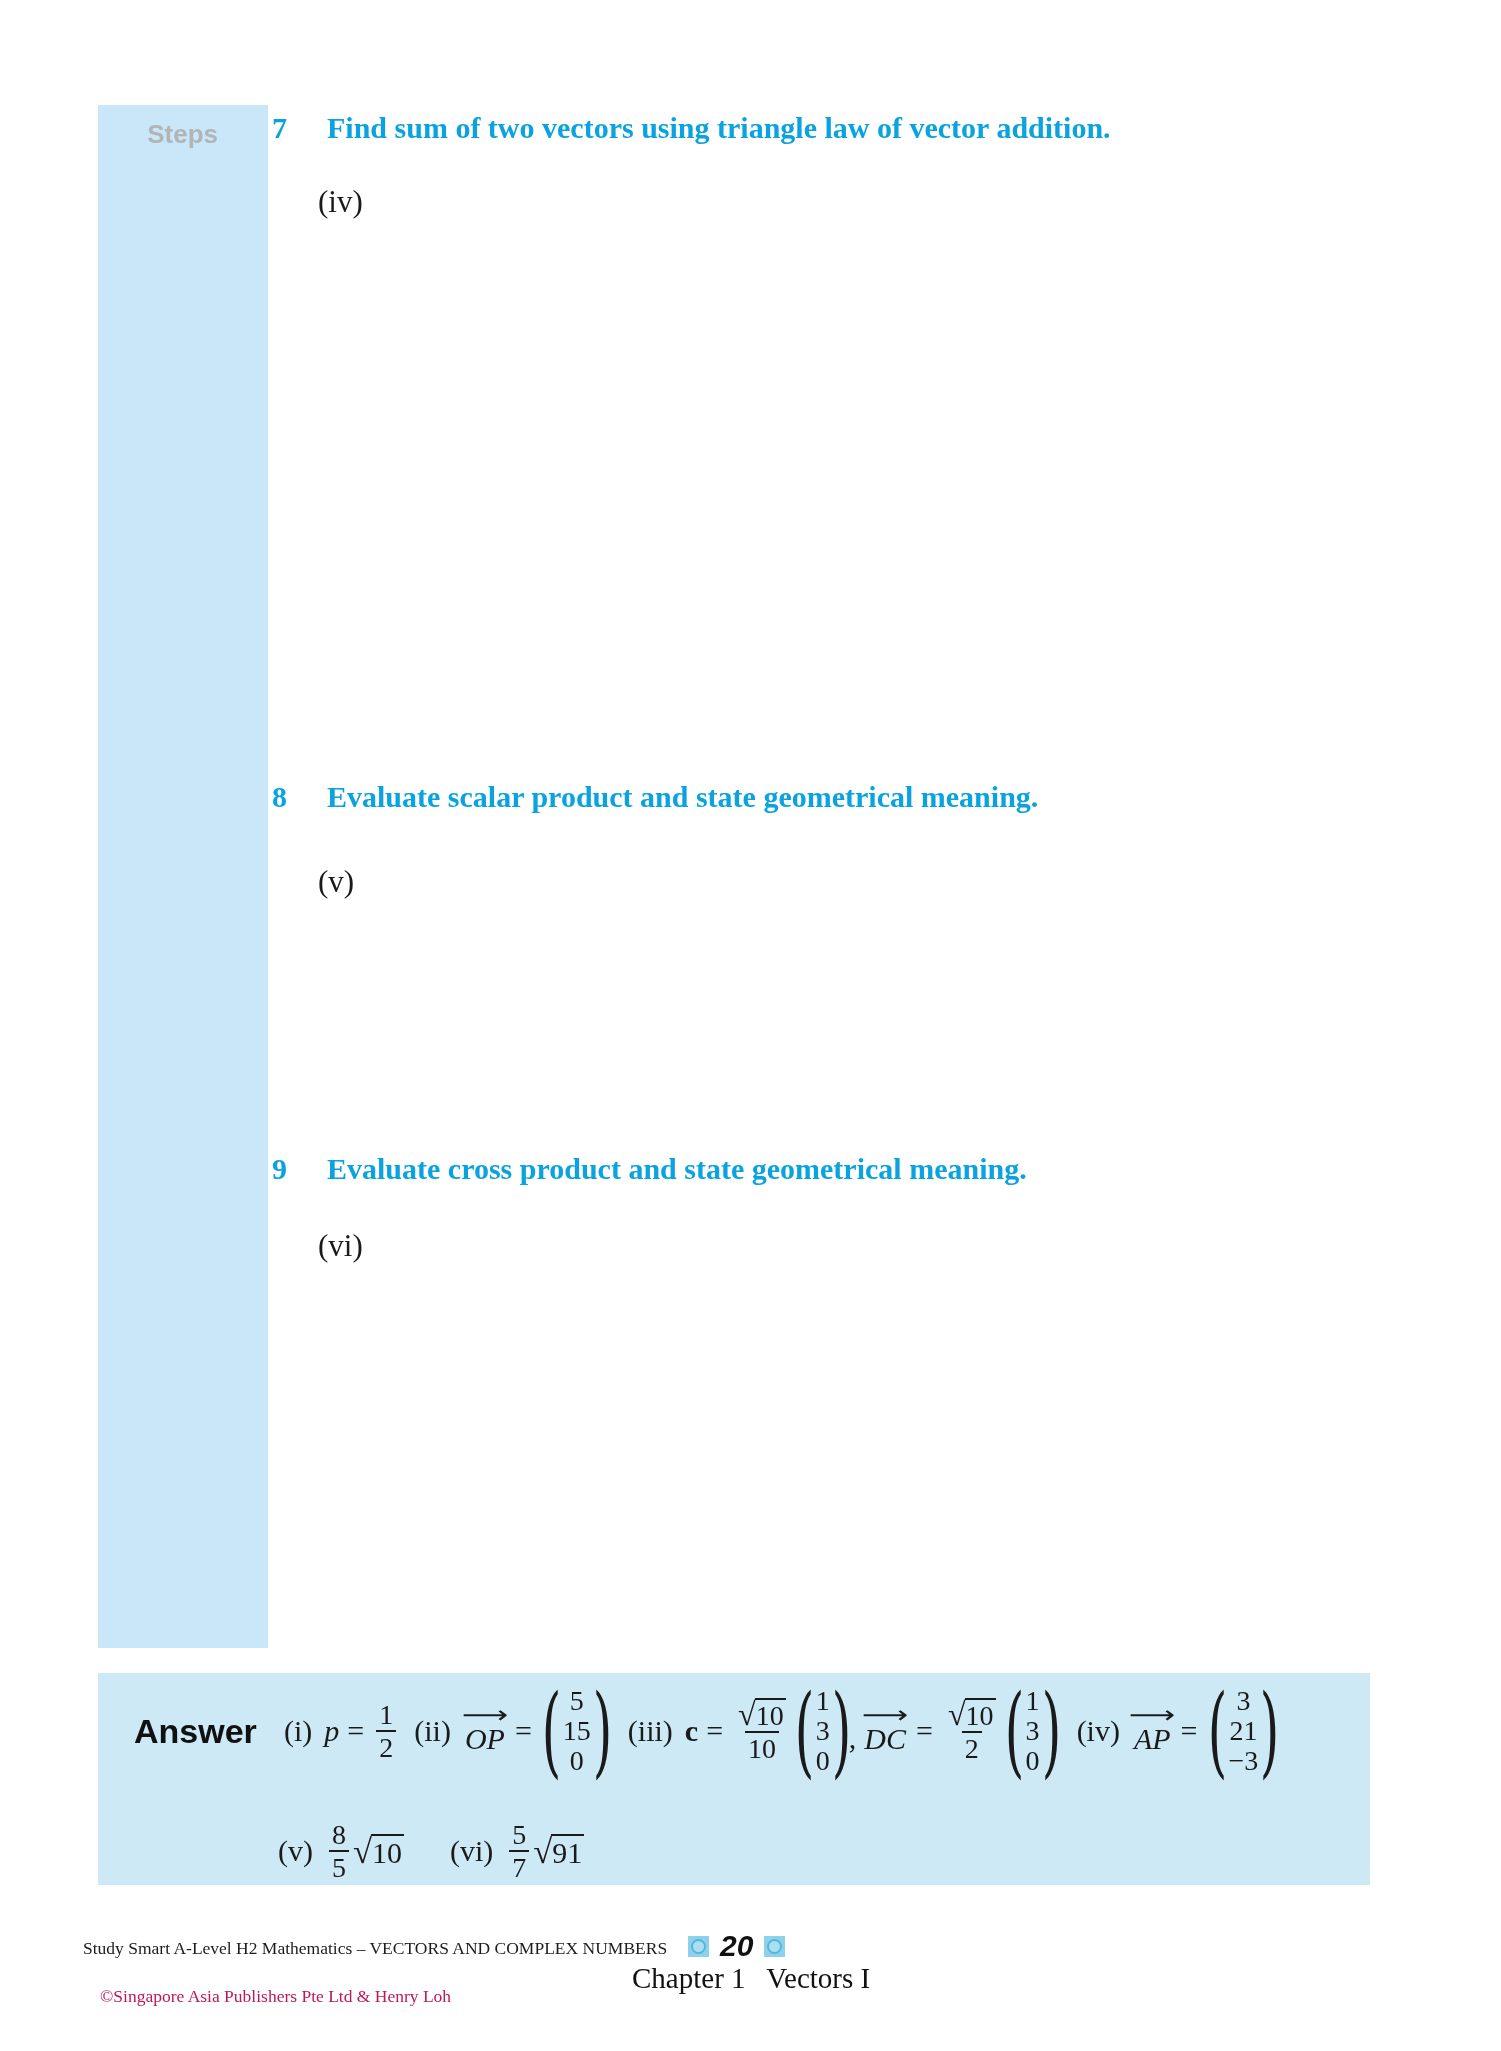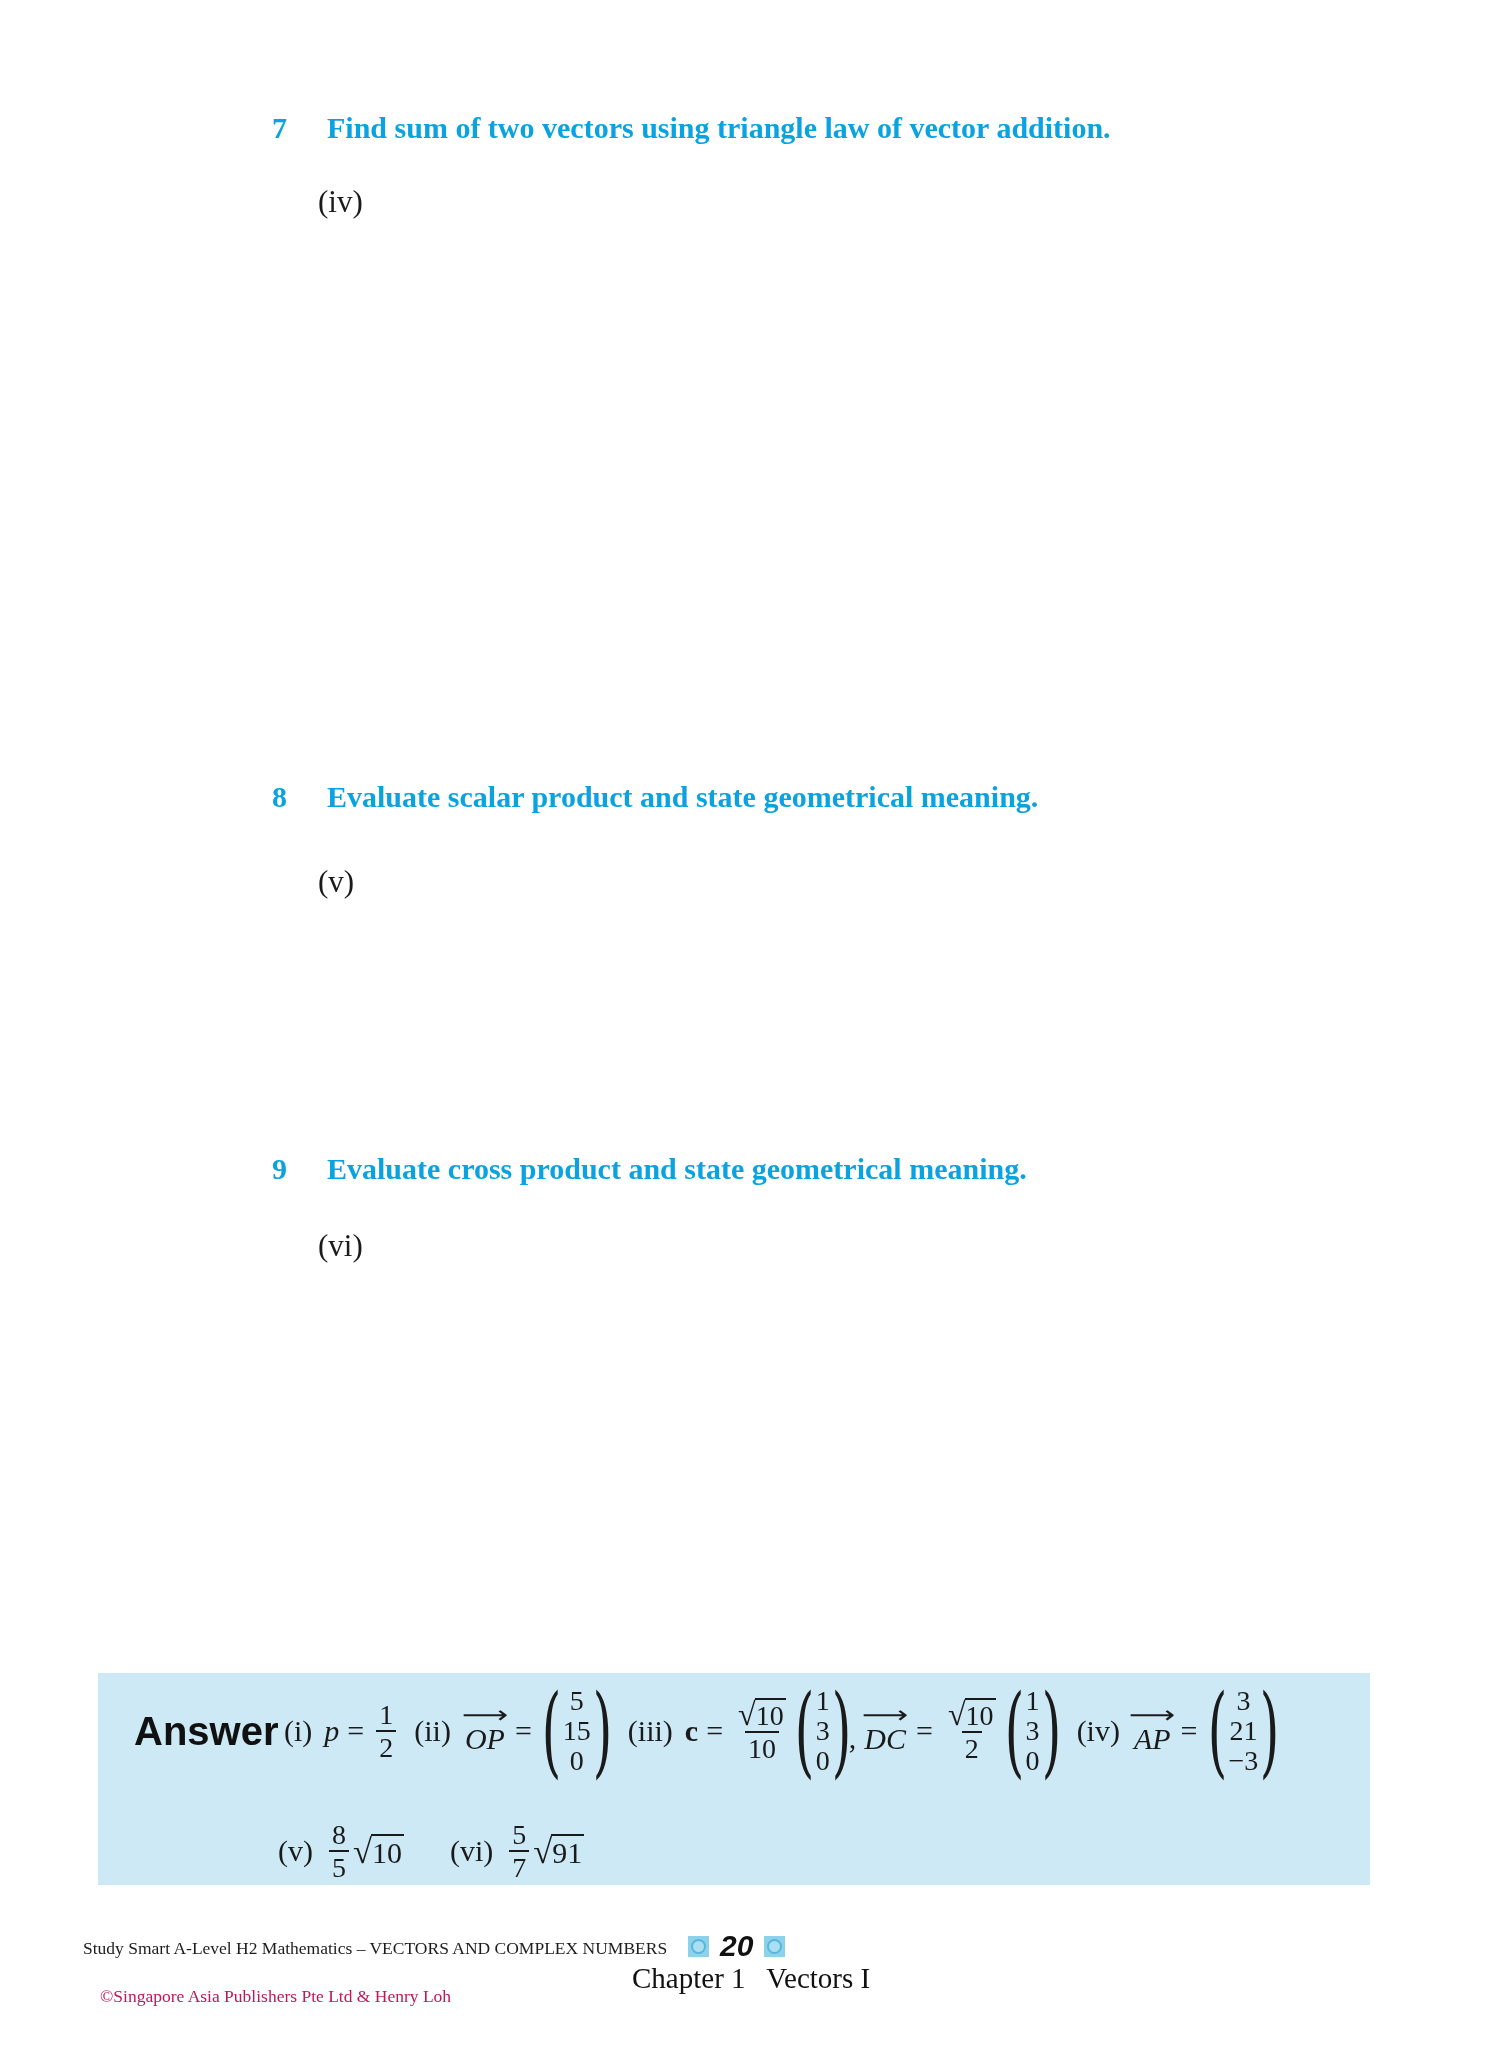--- a/index.html
+++ b/index.html
@@ -29,21 +29,21 @@
   .h7{top:110px;} .h8{top:779px;} .h9{top:1151px;}
   .part-label{position:absolute;left:318px;font-size:31px;color:var(--text-black);}
   .p-iv{top:184px;} .p-v{top:864px;} .p-vi{top:1228px;}
 
   
   .answer-box{position:absolute;left:98px;top:1673px;width:1272px;height:212px;
               background:var(--answer-panel-blue);}
   .answer-row{position:absolute;display:flex;align-items:center;}
   .row1{left:36px;top:12px;gap:14px;}
   .row2{left:180px;top:146px;gap:46px;}
-  .answer-label{font-family:"Liberation Sans",sans-serif;font-weight:700;font-size:40px;
+  .answer-label{font-family:"Liberation Sans",sans-serif;font-weight:700;font-size:34px;
                 color:#111;width:100px;margin-right:36px;flex:none;text-align:right;}
   .ans-item{display:inline-flex;align-items:center;font-size:30px;}
   .itm-lbl{margin-right:12px;}
   .mvar{font-style:italic;}
   .mbold{font-weight:700;}
   .meq{margin:0 8px;}
   .mcomma{align-self:flex-end;margin:0 6px 22px -4px;}
 
   
   .frac{display:inline-flex;flex-direction:column;align-items:center;
@@ -78,20 +78,23 @@
   .badge-circle{width:11px;height:11px;border-radius:50%;border:2px solid #57b7d8;background:#aadef2;}
   .page-num{font-family:"Liberation Sans",sans-serif;font-weight:700;font-size:30px;color:#111;}
   .chapter-line{position:absolute;left:632px;top:1962px;font-size:29px;color:#111;}
   .chapter-label{font-weight:400;margin-right:14px;}
 </style>
 </head>
 <body>
 
 <div class="page">
 
+  <aside class="steps-panel">
+    <div class="steps-label">Steps</div>
+  </aside>
 
   <div class="step-heading h7">
     <span class="step-num">7</span>
     <span class="step-title">Find sum of two vectors using triangle law of vector addition.</span>
   </div>
   <div class="part-label p-iv">(iv)</div>
 
   <div class="step-heading h8">
     <span class="step-num">8</span>
     <span class="step-title">Evaluate scalar product and state geometrical meaning.</span>

